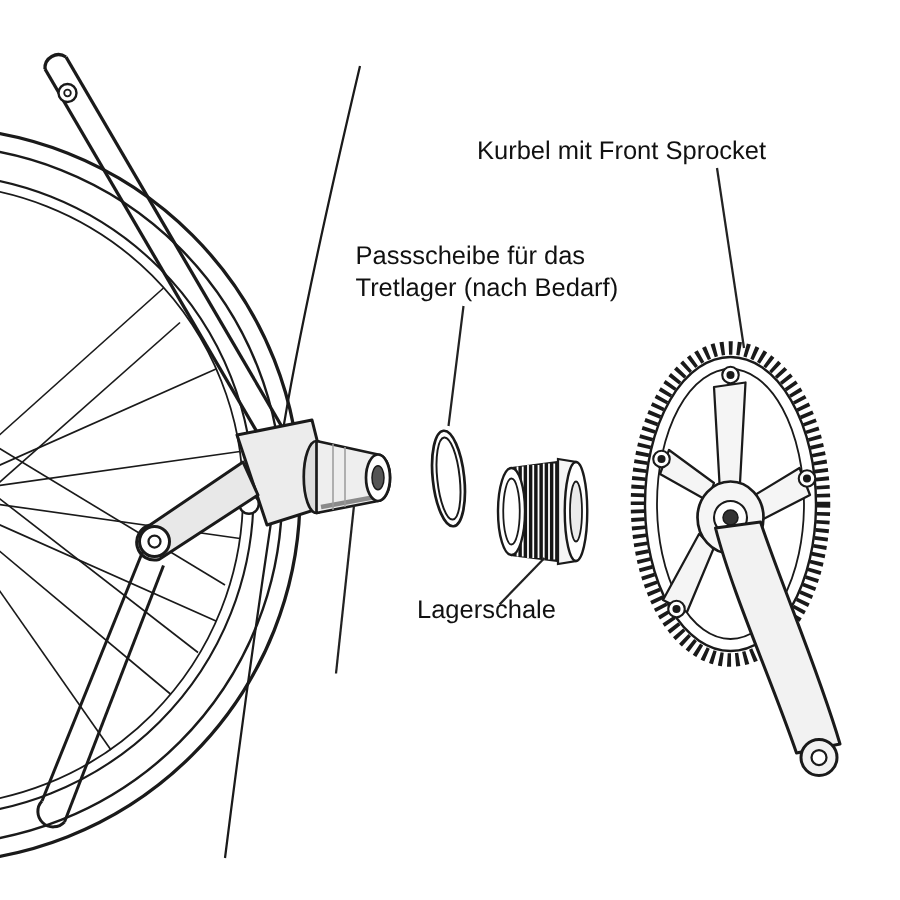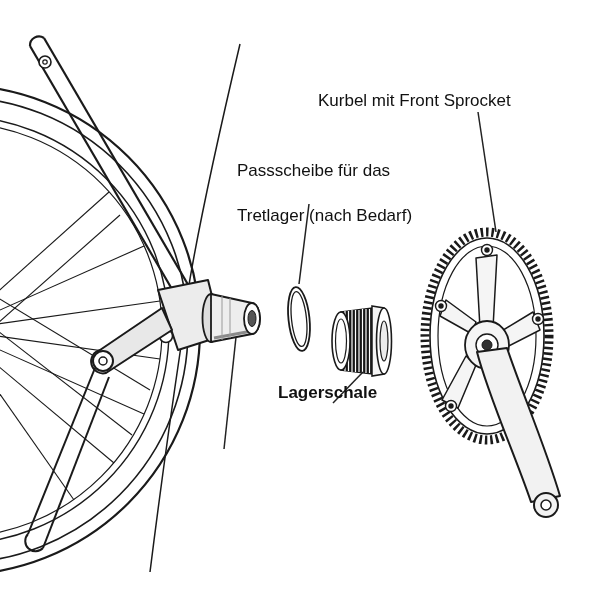--- a/index.html
+++ b/index.html
@@ -147,18 +147,18 @@
       <line x1="309" y1="204" x2="299" y2="284"></line>
       <line x1="333" y1="403" x2="363" y2="372"></line>
       <line x1="224" y1="449" x2="236" y2="337"></line>
     </g>
   </svg>
 
   <div class="lbl" style="left:237px;top:160px;">Passscheibe für das</div>
 
   <div class="lbl" style="left:318px;top:90px;">Kurbel mit Front Sprocket</div>
 
-  <div class="lbl" style="left:237px;top:181px;margin-top:24px;">Tretlager (nach Bedarf)</div>
+  <div class="lbl" style="left:237px;top:181px;">Tretlager (nach Bedarf)</div>
 
-  <div class="lbl" style="left:278px;top:382px;font-weight:bold;">Lagerschale</div>
+  <div class="lbl" style="left:278px;top:396px;">Lagerschale</div>
 
 
 </div>
 
 </body></html>

